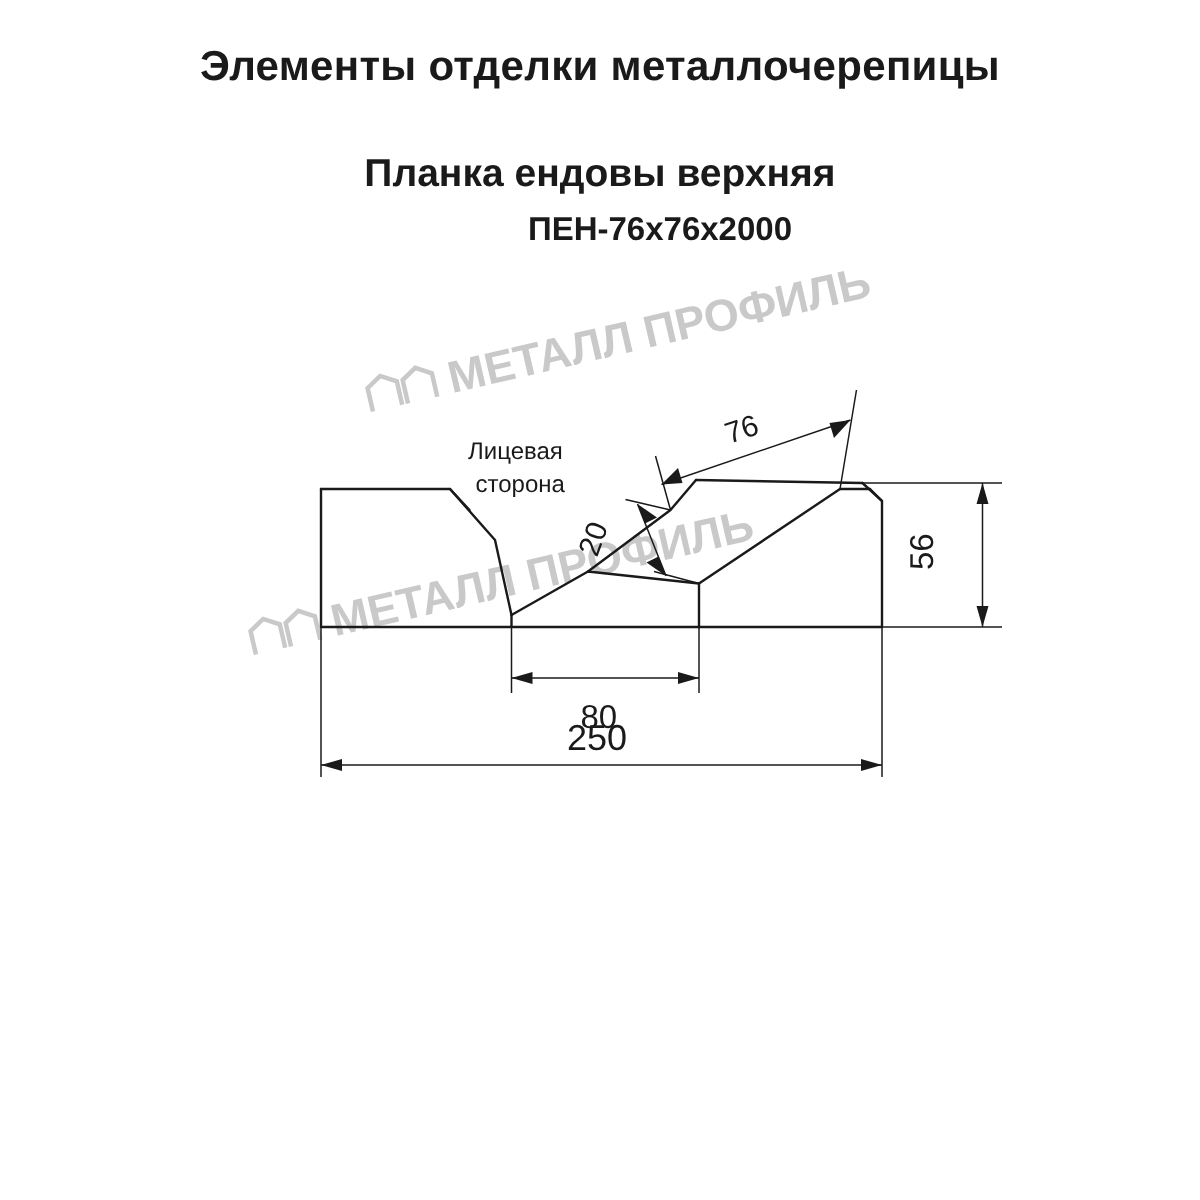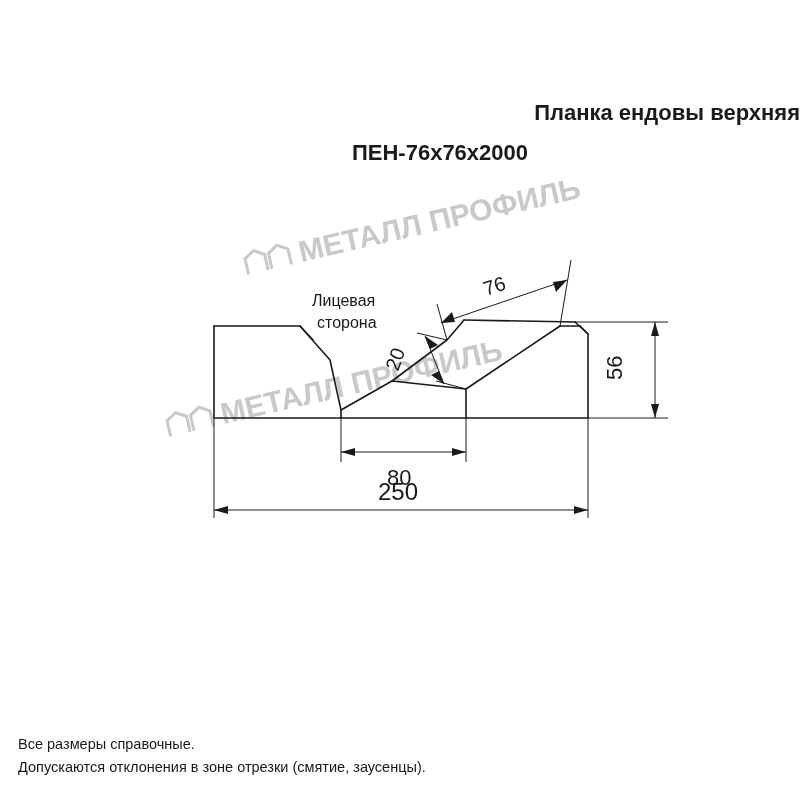--- a/index.html
+++ b/index.html
@@ -27,22 +27,22 @@
     text-align: center;
     font-size: 28px;
     font-weight: bold;
     letter-spacing: 0.2px;
   }
   .title-sub {
     position: absolute;
     top: 100px;
     left: 0;
     width: 100%;
-    text-align: right;
-    font-size: 22px;
+    text-align: center;
+    font-size: 26px;
     font-weight: bold;
   }
   .title-code {
     position: absolute;
     top: 140px;
     left: 0;
     width: 100%;
     text-align: center;
     font-size: 22px;
     font-weight: bold;
@@ -94,20 +94,21 @@
   svg text {
     font-family: "Liberation Sans", sans-serif;
     fill: #1a1a1a;
   }
 </style>
 </head>
 <body>
 
 <div class="page">
 
+  <div class="title-main">Элементы отделки металлочерепицы</div>
   <div class="title-sub">Планка ендовы верхняя</div>
   <div class="title-code">ПЕН-76х76х2000</div>
 
   <div class="wm wm-1">
     <span class="wm-logo">
       <svg width="52" height="30" viewBox="0 0 52 30" aria-hidden="true">
         <path d="M4 26 L4 10 L14 4 L24 10 L24 26" fill="none" stroke="#c9c9c9" stroke-width="3"></path>
         <path d="M28 26 L28 10 L38 4 L48 10 L48 26" fill="none" stroke="#c9c9c9" stroke-width="3"></path>
       </svg>
     </span><span>МЕТАЛЛ ПРОФИЛЬ</span>
@@ -197,18 +198,14 @@
         <line x1="588" y1="218" x2="588" y2="318"></line>
         <line x1="214" y1="310" x2="588" y2="310"></line>
         <polygon points="214,310 228,306 228,314" fill="#1a1a1a" stroke="none"></polygon>
         <polygon points="588,310 574,306 574,314" fill="#1a1a1a" stroke="none"></polygon>
       </g>
       <text x="378" y="300" font-size="24">250</text>
 
     </svg>
   </div>
 
-  <div class="footer">
-    <div>Все размеры справочные.</div>
-    <div>Допускаются отклонения в зоне отрезки (смятие, заусенцы).</div>
-  </div>
 
 </div>
 
 </body></html>

